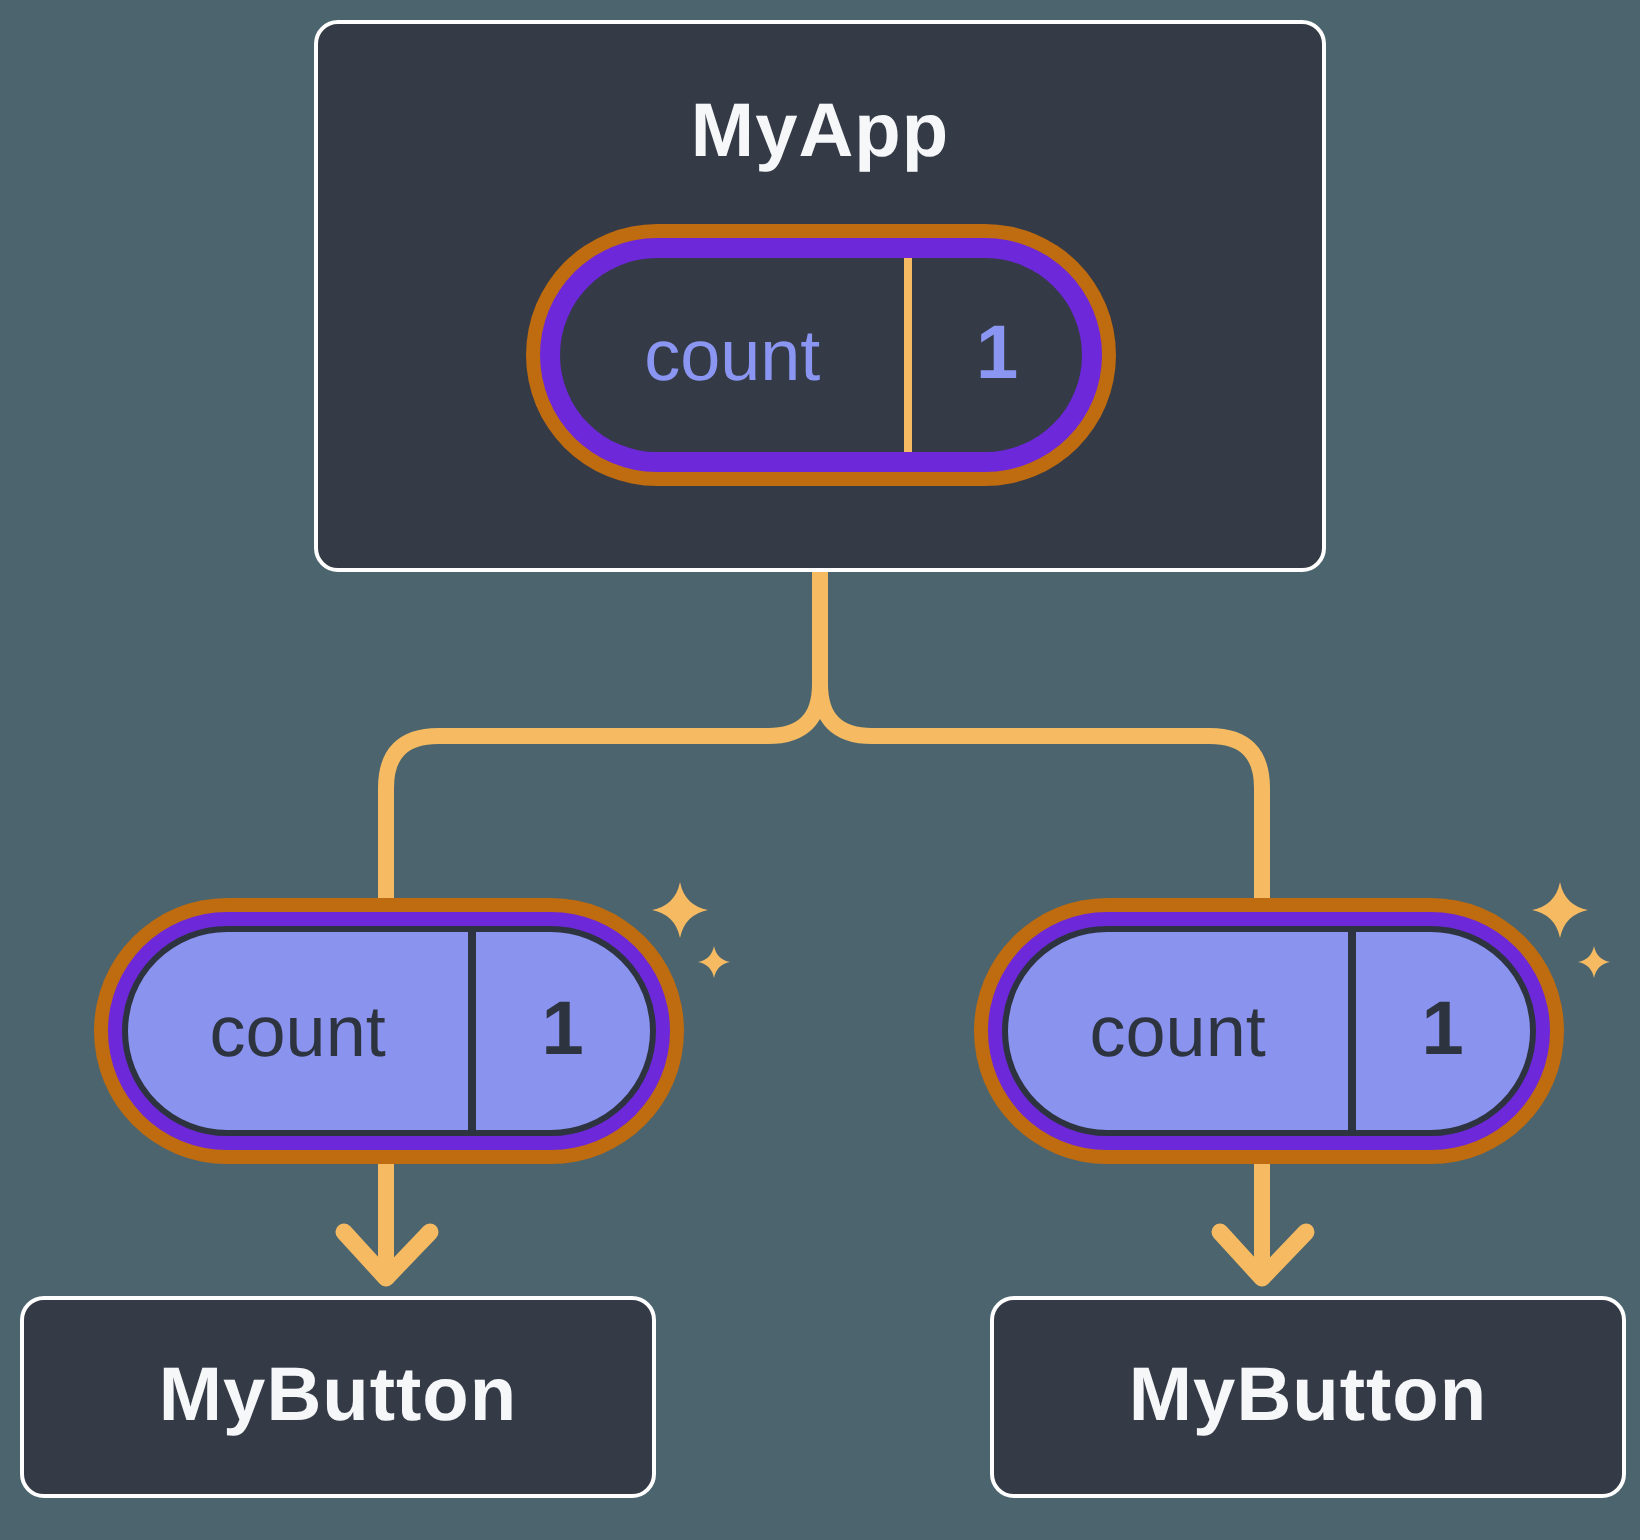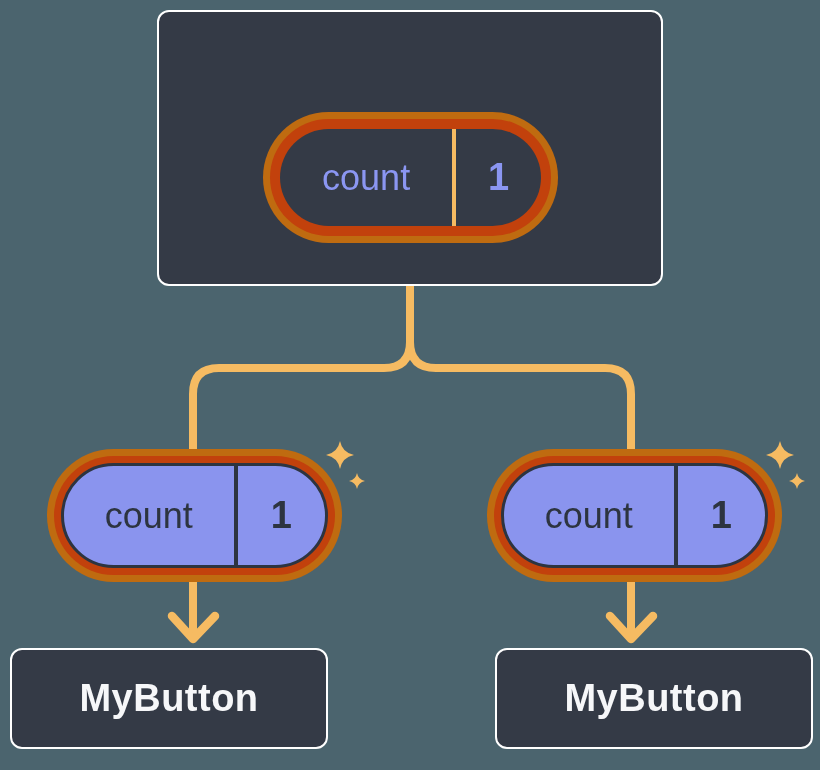--- a/index.html
+++ b/index.html
@@ -27,21 +27,21 @@
   
   .pill {
     position:absolute; z-index:3; box-sizing:border-box;
     background:#bf6b10; border-radius:999px; padding:7px;
   }
   .pill-top   { left:104px; top:100px; width:295px; height:131px; }
   .pill-left  { left:47px;  top:449px; width:295px; height:133px; }
   .pill-right { left:487px; top:449px; width:295px; height:133px; }
   .pill-mid {
     height:100%; box-sizing:border-box; border-radius:999px;
-    background:#c2410c;
+    background:#6d28d9;
   }
   .dark .pill-mid { padding:10px; }
   .lav  .pill-mid { padding:7px; }
   .pill-inner {
     height:100%; box-sizing:border-box; border-radius:999px;
     display:flex; overflow:hidden;
   }
   .dark .pill-inner { background:#343a46; }
   .lav  .pill-inner { background:#8a94ee; border:3px solid #2d3440; }
   .pill-cell { display:flex; align-items:center; justify-content:center; }
@@ -78,20 +78,21 @@
       <path d="M357 473 Q358.3 479.7 365 481 Q358.3 482.3 357 489 Q355.7 482.3 349 481 Q355.7 479.7 357 473 Z"></path>
     </g>
 
     <g fill="#f6bb62">
       <path d="M780 441 Q782.3 452.7 794 455 Q782.3 457.3 780 469 Q777.7 457.3 766 455 Q777.7 452.7 780 441 Z"></path>
       <path d="M797 473 Q798.3 479.7 805 481 Q798.3 482.3 797 489 Q795.7 482.3 789 481 Q795.7 479.7 797 473 Z"></path>
     </g>
   </svg>
 
   <div class="node node-myapp">
+    <div class="node-title">MyApp</div>
     <div class="pill dark pill-top">
       <div class="pill-mid">
         <div class="pill-inner">
           <div class="pill-cell cell-name">count</div>
           <div class="pill-divider"></div>
           <div class="pill-cell cell-value">1</div>
         </div>
       </div>
     </div>
   </div>

